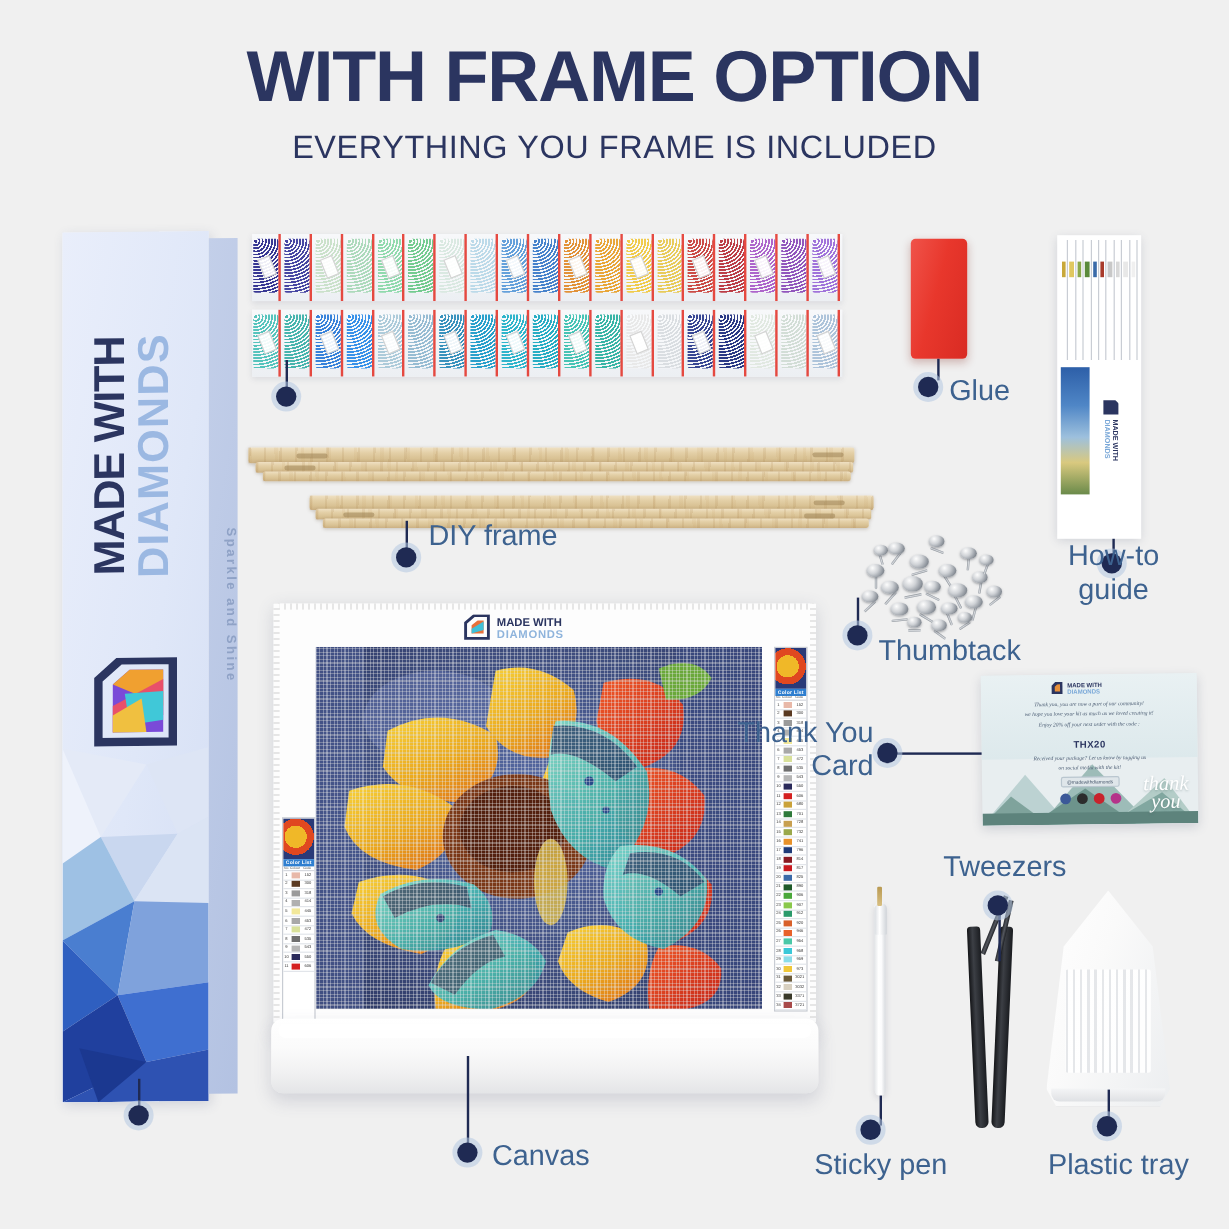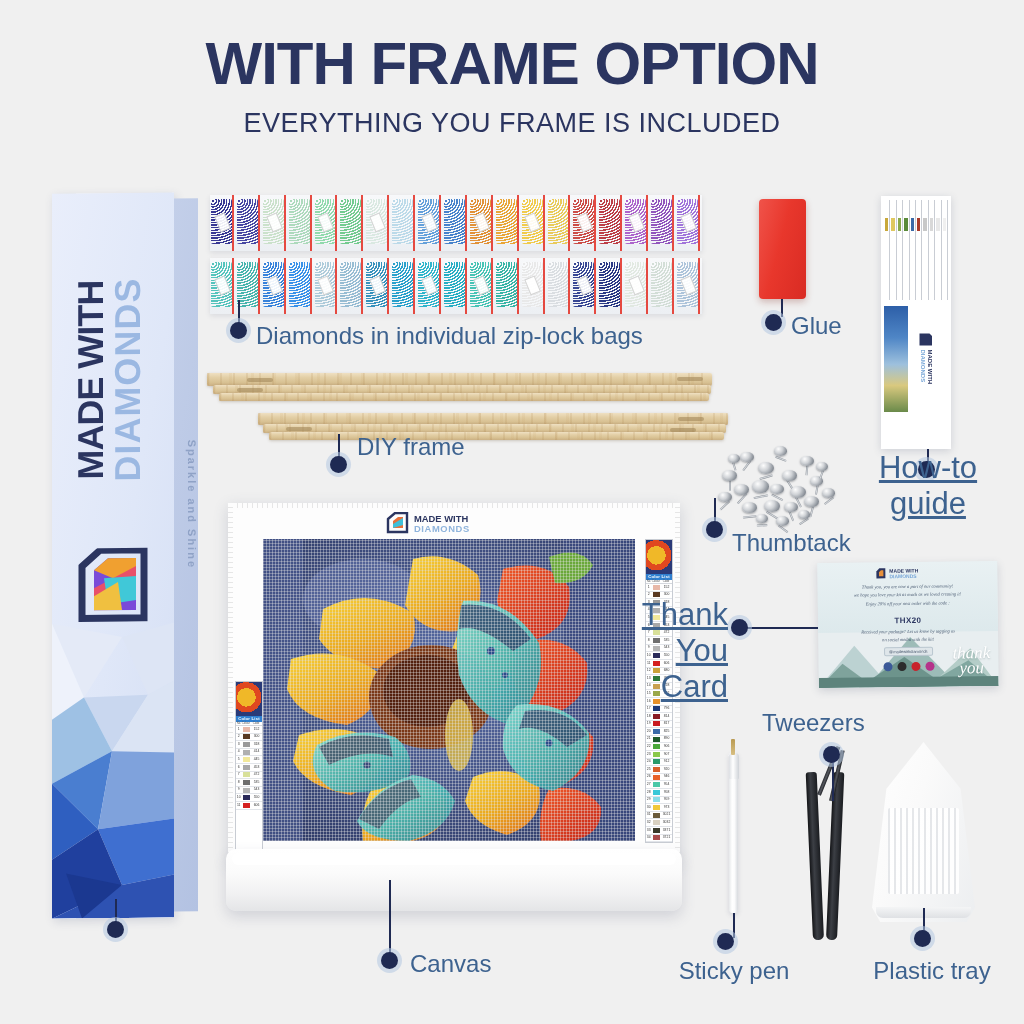--- a/index.html
+++ b/index.html
@@ -23,21 +23,21 @@
     left:0;top:110px;width:1024px;text-align:center;
     font-size:27px;font-weight:normal;letter-spacing:.5px;
     color:#2b3560;line-height:1;
   }
 
   
   .label{
     color:#3d628f;font-size:24px;line-height:1.16;font-weight:500;
     white-space:pre-line;
   }
-  .label.lg{font-size:31px;text-decoration:underline;}
+  .label.lg{font-size:24px;}
   .dot{
     position:absolute;width:17px;height:17px;border-radius:50%;
     background:#1f2a53;box-shadow:0 0 0 4px rgba(180,200,225,.55);
   }
   .lead{position:absolute;background:#1f2a53;}
   .lead.v{width:2px;}
   .lead.h{height:2px;}
 
   
   #box{
@@ -498,21 +498,20 @@
         <div class="zip"></div>
       </div>
       <div class="bag">
         <div class="beads" style="background: repeating-radial-gradient(circle at 2px 2px, rgb(168, 192, 216) 0px, rgb(168, 192, 216) 1.4px, rgba(255, 255, 255, 0.35) 1.4px, rgba(255, 255, 255, 0.35) 2.6px);"></div>
         <div class="tag"></div>
         <div class="zip"></div>
       </div>
     </div>
   <div class="lead v" style="left:238px;top:300px;height:29px;"></div>
   <div class="dot" style="left:230px;top:322px;"></div>
-  <div class="abs label" style="left:256px;top:322px;">Diamonds in individual zip-lock bags</div>
 
   <div class="woodgroup" style="left:207px;top:373px;width:505px;height:30px;">
     <div class="woodbar" style="top:0;width:505px;height:13px;"></div>
     <div class="woodbar" style="top:12px;width:498px;height:9px;left:6px;"></div>
     <div class="woodbar" style="top:20px;width:490px;height:8px;left:12px;"></div>
     <div class="woodnotch" style="left:40px;top:5px;"></div>
     <div class="woodnotch" style="left:30px;top:15px;"></div>
     <div class="woodnotch" style="left:470px;top:4px;"></div>
   </div>
   <div class="woodgroup" style="left:258px;top:413px;width:470px;height:30px;">
@@ -1005,21 +1004,21 @@
   <div class="abs label" style="left:660px;top:957px;width:148px;text-align:center;">Sticky pen</div>
 
   <div class="abs" id="tweez">
     <div class="tw-arm" style="left:8px;transform:rotate(-2.5deg);transform-origin:bottom center;"></div>
     <div class="tw-arm" style="left:21px;transform:rotate(2.5deg);transform-origin:bottom center;"></div>
     <div class="tw-tip" style="left:12px;top:-2px;transform:rotate(22deg);transform-origin:bottom center;"></div>
     <div class="tw-tip" style="left:24px;top:4px;transform:rotate(13deg);transform-origin:bottom center;"></div>
   </div>
   <div class="lead v" style="left:832px;top:761px;height:40px;"></div>
   <div class="dot" style="left:823px;top:746px;"></div>
-  <div class="abs label" style="left:762px;top:709px;text-align:center;">Tweezers</div>
+  <div class="abs label" style="left:786px;top:709px;text-align:center;">Tweezers</div>
 
   <div class="abs" id="tray">
     <div class="shape"></div>
     <div class="ribs"></div>
     <div class="lip"></div>
   </div>
   <div class="lead v" style="left:923px;top:908px;height:28px;"></div>
   <div class="dot" style="left:914px;top:930px;"></div>
   <div class="abs label" style="left:857px;top:957px;width:150px;text-align:center;">Plastic tray</div>
 

